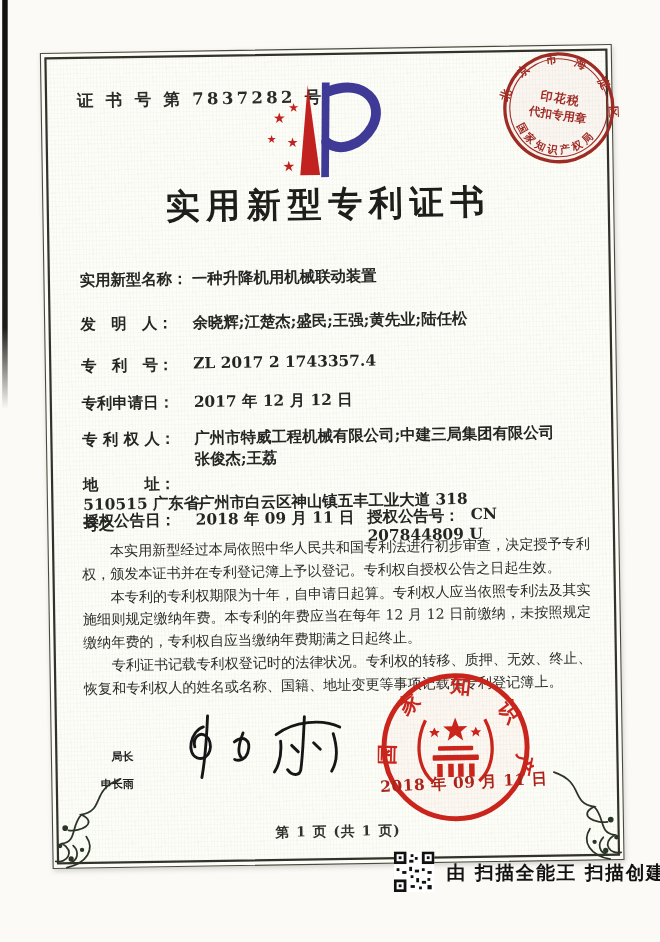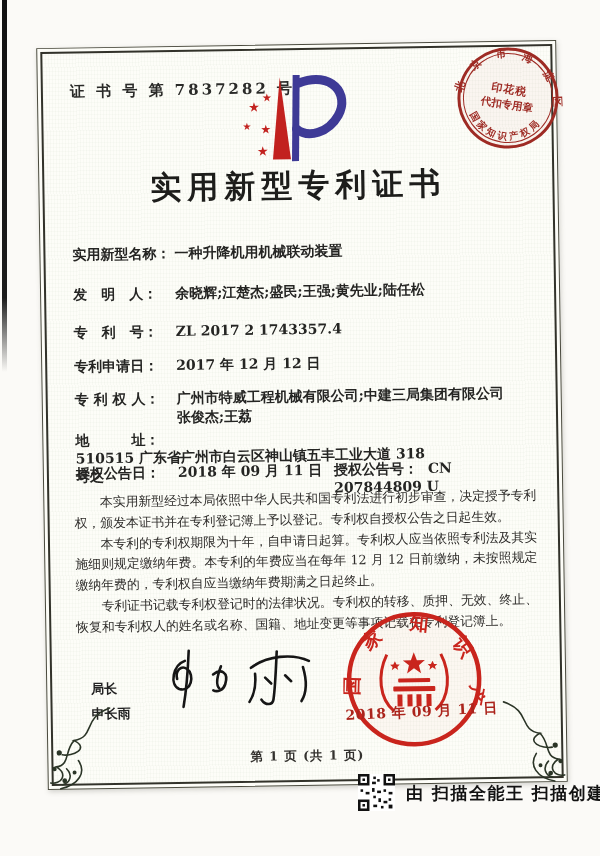--- a/index.html
+++ b/index.html
@@ -43,21 +43,21 @@
   .field-row{position:absolute;left:32px;right:26px;font-size:14px;font-weight:600;color:#252523;}
   .field-label{display:inline-block;width:102px;vertical-align:top;}
   .field-value{display:inline-block;vertical-align:top;max-width:360px;}
   .cont-line{position:absolute;left:134px;font-size:14px;font-weight:600;color:#252523;}
   .grant-pair-right{position:absolute;left:258px;top:0;}
   .paragraphs{
     position:absolute;left:30px;right:26px;top:444px;
     font-size:12.8px;line-height:20.8px;color:#2e2c2a;text-align:justify;
   }
   .paragraphs p{margin:0;text-indent:2em;font-weight:500;}
-  .director-block{position:absolute;left:44px;top:628px;font-size:13px;font-weight:700;color:#222;line-height:25px;}
+  .director-block{position:absolute;left:44px;top:628px;font-size:10px;font-weight:700;color:#222;line-height:25px;text-align:right;}
   .signature{position:absolute;left:108px;top:598px;width:175px;height:72px;}
   .office-seal{position:absolute;left:296px;top:565px;width:142px;height:142px;}
   .seal-date{
     position:absolute;left:294px;top:660px;width:160px;text-align:center;
     font-size:14px;font-weight:700;color:#ab241c;letter-spacing:.5px;
     transform:rotate(-2deg);
   }
   .page-footer{
     position:absolute;left:0;top:703px;width:100%;text-align:center;
     font-size:12.5px;color:#33312e;font-weight:600;letter-spacing:1px;

